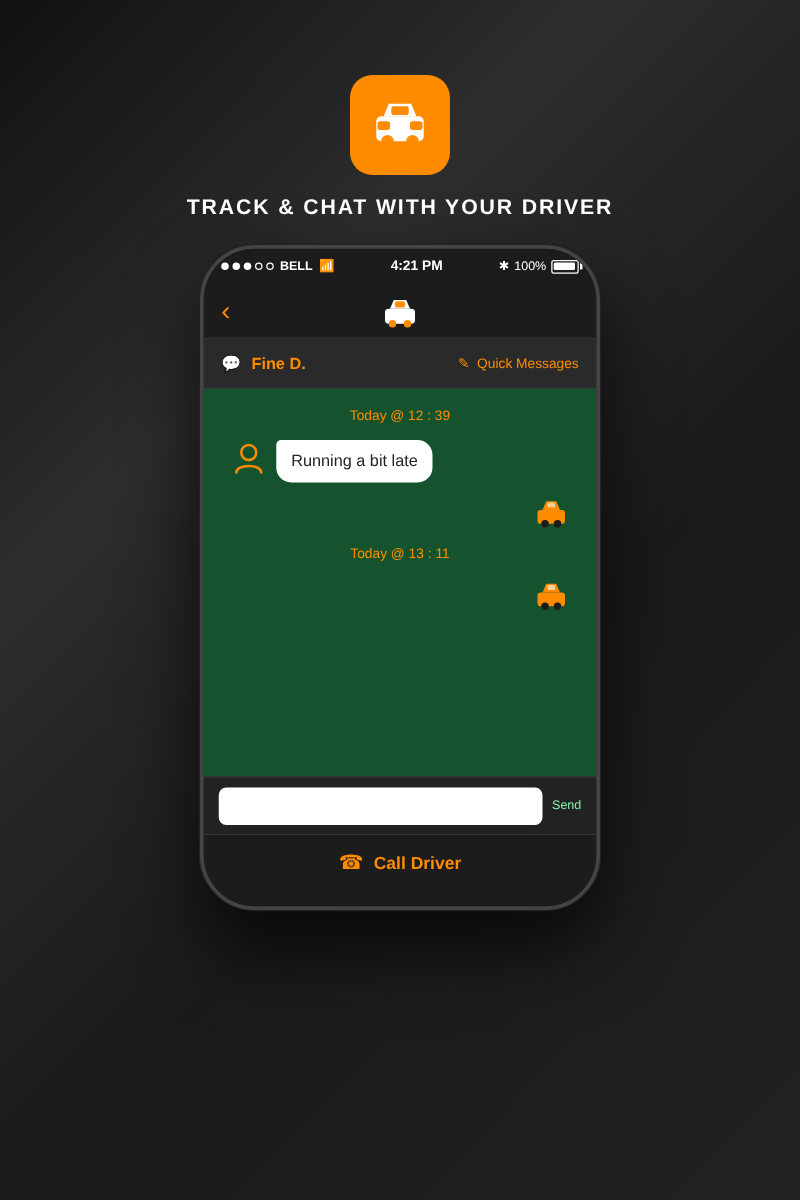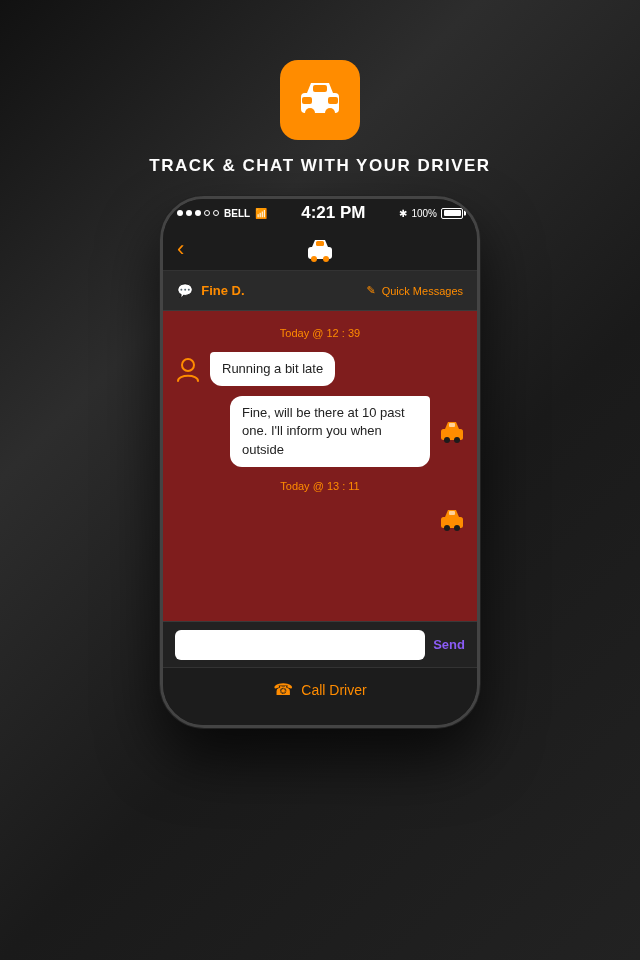--- a/index.html
+++ b/index.html
@@ -114,21 +114,21 @@
     }
 
     .wifi-icon {
       color: #fff;
       font-size: 10px;
       margin-left: 2px;
     }
 
     .status-center {
       color: #fff;
-      font-size: 17px;
+      font-size: 11px;
       font-weight: 600;
       text-align: right;
     }
 
     .status-right {
       display: flex;
       align-items: center;
       gap: 4px;
     }
 
@@ -219,39 +219,39 @@
       display: flex;
       align-items: center;
       gap: 6px;
       color: #ff8c00;
       font-size: 11px;
     }
 
     
     .chat-body {
       flex: 1;
-      background: #7f1d1d;
+      background: #14532d;
       overflow: hidden;
       display: flex;
       flex-direction: column;
       padding: 10px 0;
     }
 
     .timestamp-divider {
       text-align: center;
       color: #ff8c00;
       font-size: 11px;
       margin: 6px 0 10px;
     }
 
     
     .msg-row {
       display: flex;
-      align-items: center;
-      padding: 3px 11px;
+      align-items: flex-start;
+      padding: 3px 22px;
       margin-bottom: 4px;
     }
 
     .msg-row.incoming {
       justify-content: flex-start;
       gap: 8px;
     }
 
     .msg-row.outgoing {
       justify-content: flex-end;
@@ -314,44 +314,44 @@
       background: #fff;
       border: none;
       border-radius: 6px;
       height: 30px;
       padding: 0 10px;
       font-size: 13px;
       outline: none;
     }
 
     .send-btn {
-      color: #8b5cf6;
-      font-size: 13px;
-      font-weight: 700;
+      color: #86efac;
+      font-size: 10px;
+      font-weight: 400;
       background: none;
       border: none;
       cursor: pointer;
     }
 
     
     .call-bar {
       background: #1c1c1c;
       height: 44px;
       display: flex;
       align-items: center;
       justify-content: center;
       gap: 8px;
       flex-shrink: 0;
       border-top: 1px solid #333;
     }
 
     .call-text {
       color: #ff8c00;
       font-size: 14px;
-      font-weight: 400;
+      font-weight: 700;
     }
 
     .phone-bottom-radius {
       height: 14px;
       background: #1c1c1c;
       flex-shrink: 0;
     }
   </style>
 </head>
 <body>
@@ -430,21 +430,20 @@
           <svg viewBox="0 0 28 28" width="28" height="28" fill="none">
             <circle cx="14" cy="10" r="6" stroke="#ff8c00" stroke-width="2" fill="none"></circle>
             <path d="M4 26 C4 19 24 19 24 26" stroke="#ff8c00" stroke-width="2" fill="none" stroke-linecap="round"></path>
           </svg>
         </div>
         <div class="msg-bubble incoming">Running a bit late</div>
       </div>
 
 
       <div class="msg-row outgoing">
-        <div class="msg-bubble outgoing">Fine, will be there at 10 past one. I'll inform you when outside</div>
         <div class="driver-avatar">
           <svg viewBox="0 0 28 28" width="28" height="28" fill="none">
             <rect x="3" y="12" width="22" height="11" rx="2.5" fill="#ff8c00"></rect>
             <path d="M7 12 L10 5 H18 L21 12" fill="#ff8c00"></path>
             <circle cx="9" cy="23" r="3" fill="#1c1c1c"></circle>
             <circle cx="19" cy="23" r="3" fill="#1c1c1c"></circle>
             <rect x="11" y="6" width="6" height="4" rx="1" fill="white" opacity="0.6"></rect>
           </svg>
         </div>
       </div>

